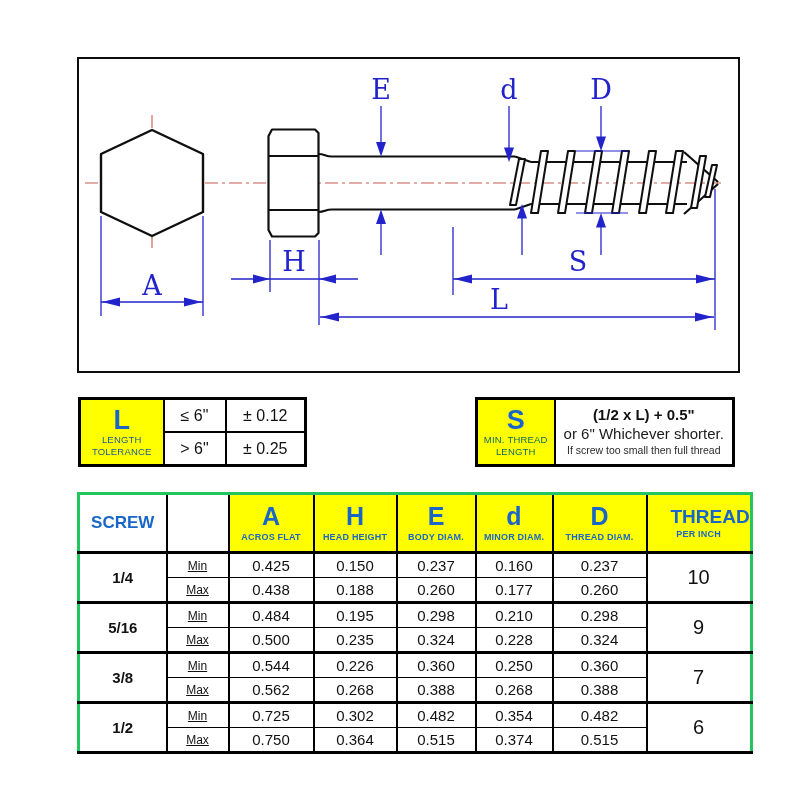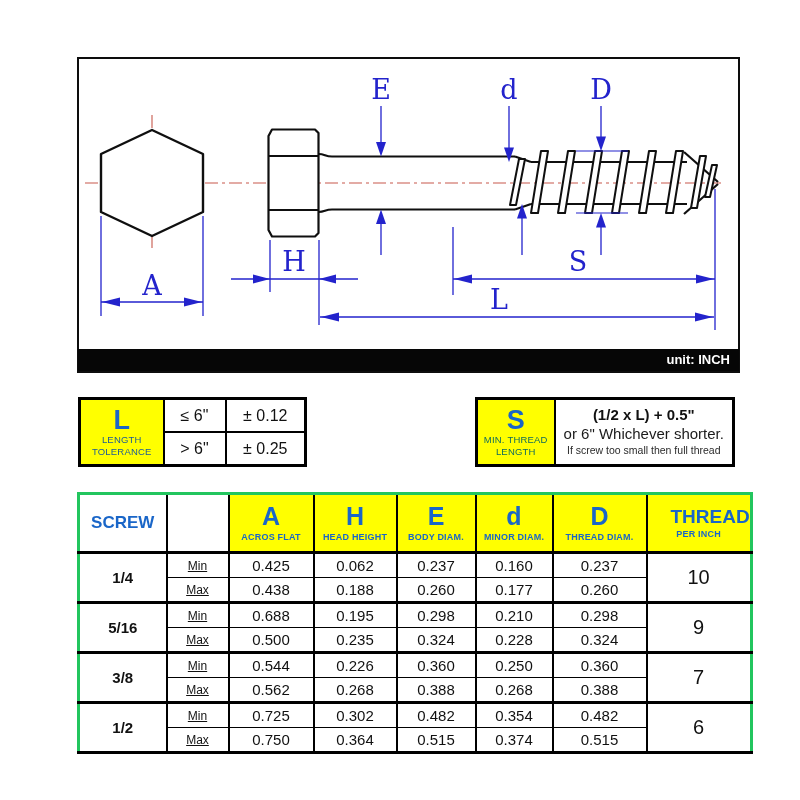--- a/index.html
+++ b/index.html
@@ -134,23 +134,20 @@
       <g>
         <text class="dimtext" x="73" y="236" text-anchor="middle">A</text>
         <text class="dimtext" x="215" y="212" text-anchor="middle">H</text>
         <text class="dimtext" x="302" y="40" text-anchor="middle">E</text>
         <text class="dimtext" x="430" y="40" text-anchor="middle">d</text>
         <text class="dimtext" x="522" y="40" text-anchor="middle">D</text>
         <text class="dimtext" x="499" y="212" text-anchor="middle">S</text>
         <text class="dimtext" x="420" y="250" text-anchor="middle">L</text>
       </g>
     </svg>
-    <div class="unit-bar">
-      <span>unit: INCH</span>
-    </div>
   </div>
 
   <table class="smalltbl tol">
     <colgroup>
         <col style="width:84px">
         <col style="width:62px">
         <col style="width:80px">
       </colgroup>
     <tbody>
         <tr>
@@ -229,38 +226,38 @@
           <div class="letter letter-sm">THREAD</div>
           <div class="cap">PER INCH</div>
         </th>
       </tr>
     </thead>
     <tbody>
       <tr class="rmin">
         <td class="size" rowspan="2">1/4</td>
         <td class="mm">Min</td>
         <td class="val">0.425</td>
-        <td class="val">0.062</td>
+        <td class="val">0.150</td>
         <td class="val">0.237</td>
         <td class="val">0.160</td>
         <td class="val">0.237</td>
         <td class="tpi" rowspan="2">10</td>
       </tr>
       <tr class="rmax">
         <td class="mm">Max</td>
         <td class="val">0.438</td>
         <td class="val">0.188</td>
         <td class="val">0.260</td>
         <td class="val">0.177</td>
         <td class="val">0.260</td>
       </tr>
       <tr class="rmin">
         <td class="size" rowspan="2">5/16</td>
         <td class="mm">Min</td>
-        <td class="val">0.688</td>
+        <td class="val">0.484</td>
         <td class="val">0.195</td>
         <td class="val">0.298</td>
         <td class="val">0.210</td>
         <td class="val">0.298</td>
         <td class="tpi" rowspan="2">9</td>
       </tr>
       <tr class="rmax">
         <td class="mm">Max</td>
         <td class="val">0.500</td>
         <td class="val">0.235</td>

